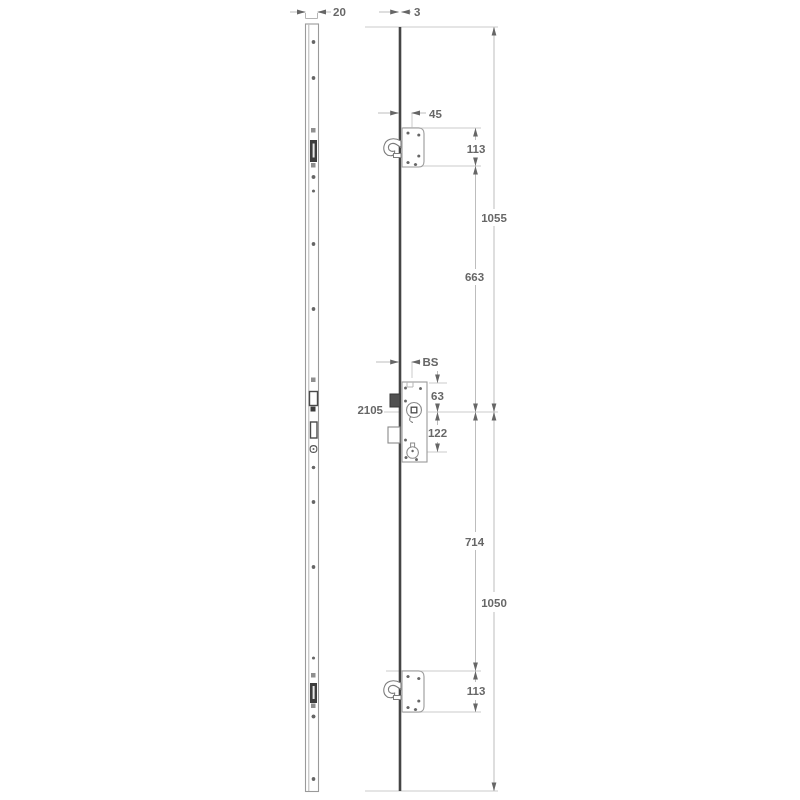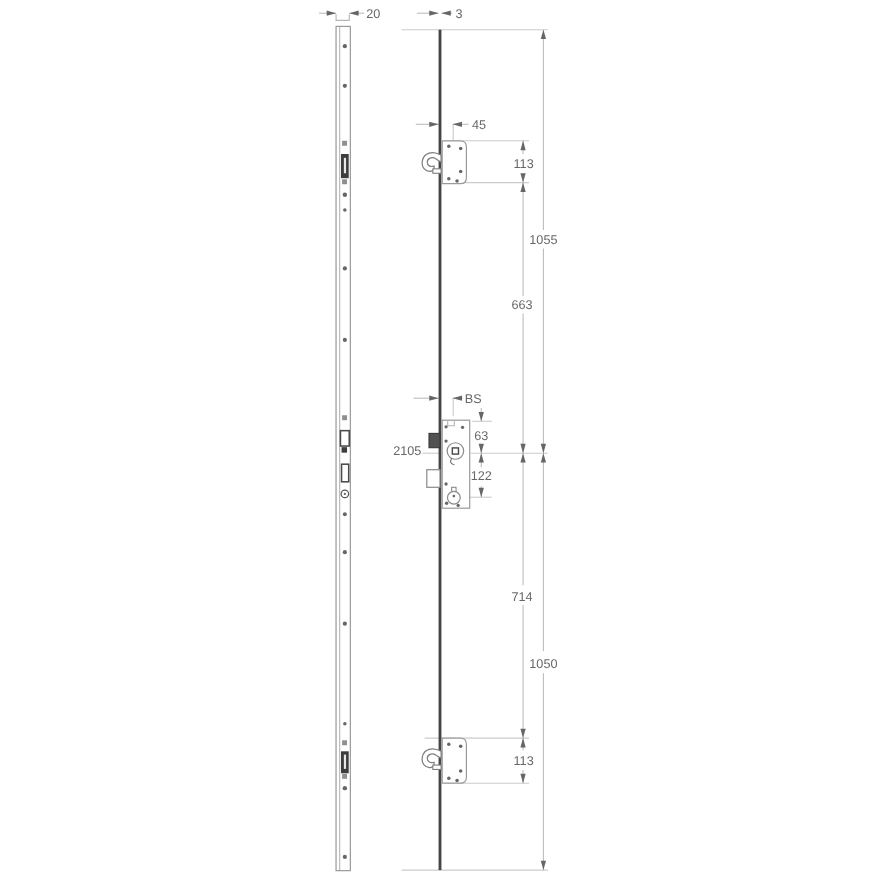--- a/index.html
+++ b/index.html
@@ -1,16 +1,16 @@
 <!DOCTYPE html>
 <html><head>
 <meta charset="utf-8">
 <style>
   html,body{margin:0;padding:0;background:#ffffff;}
-  .stage{width:800px;height:800px;position:relative;background:#fff;overflow:hidden;}
+  .stage{width:800px;height:800px;position:relative;background:#fff;overflow:hidden;font-weight:bold;}
   .ext{stroke:#cbcbcb;stroke-width:1;fill:none;}
   .dim{stroke:#bdbdbd;stroke-width:1;fill:none;}
   .case{stroke:#9a9a9a;stroke-width:1.1;fill:#ffffff;}
   .thin{stroke:#b5b5b5;stroke-width:1;fill:none;}
   .darkline{fill:#454545;}
   .hole-dark{fill:#3d3d3d;}
   .sq{fill:#8f8f8f;}
   .dot{fill:#666666;}
   .dimtext{font-family:"Liberation Sans",sans-serif;font-size:11.5px;fill:#676767;}
 </style>

